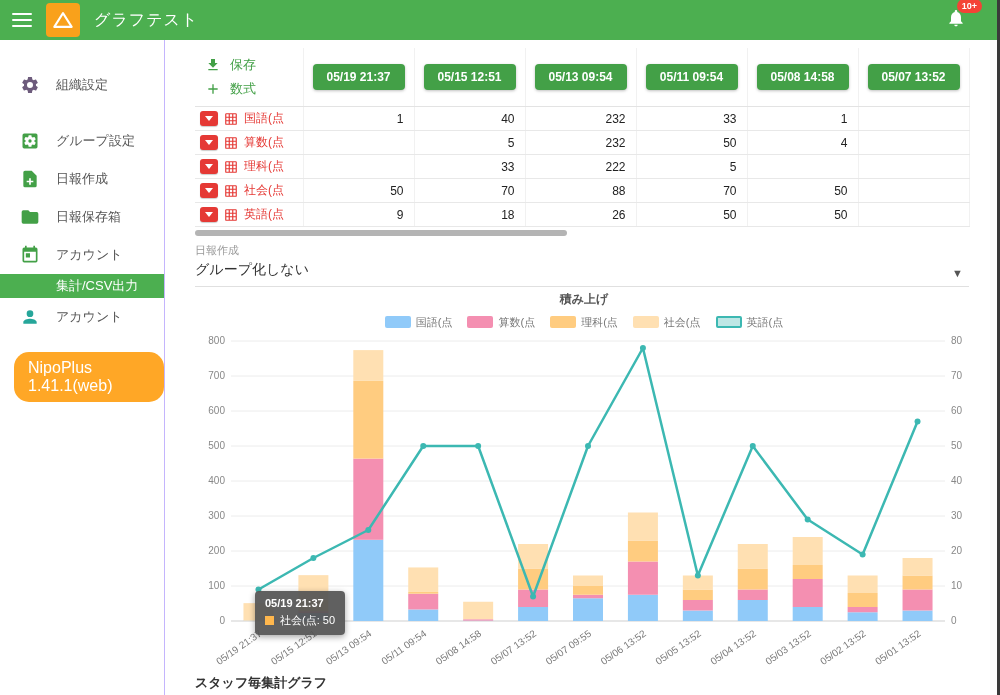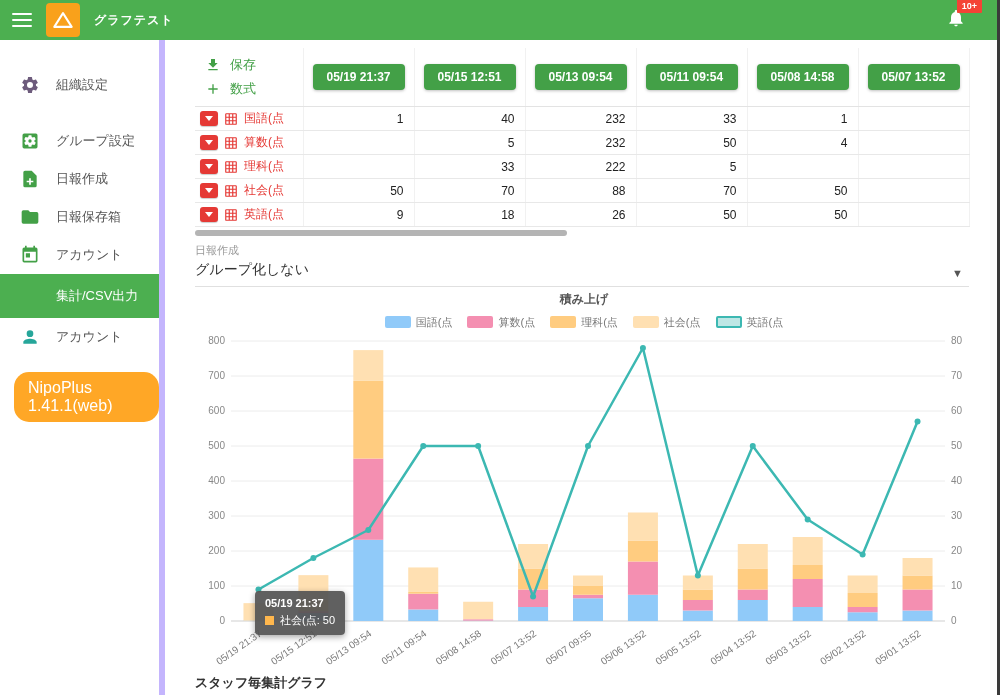--- a/index.html
+++ b/index.html
@@ -5,33 +5,33 @@
   * { margin:0; padding:0; box-sizing:border-box; }
   html,body { background:#fff; }
   body { font-family:"Liberation Sans","DejaVu Sans",sans-serif; }
   .app { position:relative; width:1000px; height:695px; overflow:hidden; background:#fff; }
 
   
   .appbar { height:40px; background:var(--green,#4caf50); display:flex; align-items:center; padding:0 12px; gap:14px; }
   .menu-icon { width:20px; height:14px; display:flex; flex-direction:column; justify-content:space-between; cursor:pointer; }
   .menu-icon span { display:block; height:2px; background:#fff; border-radius:1px; }
   .logo { width:34px; height:34px; background:var(--orange,#f9a11b); border-radius:4px; display:flex; align-items:center; justify-content:center; }
-  .appbar-title { color:#fff; font-size:12px; letter-spacing:1px;font-weight:bold; }
+  .appbar-title { color:#fff; font-size:16px; letter-spacing:1px; }
   .appbar-right { margin-left:auto; position:relative; margin-right:22px; }
   .bell-wrap { position:relative; cursor:pointer; }
-  .notif-badge { position:absolute; top:-9px; right:-16px; background:var(--badge-red,#f44336); color:#fff; font-size:9px; padding:2px 5px; border-radius:1px; font-weight:bold; }
+  .notif-badge { position:absolute; top:-9px; right:-16px; background:var(--badge-red,#f44336); color:#fff; font-size:9px; padding:2px 5px; border-radius:7px; font-weight:bold; }
 
   .body-row { display:flex; height:655px; }
 
   
-  .sidebar { width:165px; border-right:6px solid #c4b5fd; padding-top:26px; flex:none; }
+  .sidebar { width:165px; border-right:1px solid #c4b5fd; padding-top:26px; flex:none; }
   .side-item { height:38px; display:flex; align-items:center; gap:16px; padding-left:20px; font-size:13px; color:#555; cursor:pointer; }
   .side-item .sicon { width:20px; height:20px; flex:none; }
   .side-item.first { margin-bottom:18px; }
-  .side-item.active { background:var(--green,#4caf50); color:#fff; height:44px; padding-left:56px; }
+  .side-item.active { background:var(--green,#4caf50); color:#fff; height:24px; padding-left:56px; }
   .version-badge { display:inline-block; margin:16px 0 0 14px; background:var(--orange-badge,#ffa726); color:#fff; font-size:16px; padding:7px 14px; border-radius:15px; }
 
   
   .main { flex:1; padding:8px 0 0 30px; position:relative; overflow:hidden; }
 
   table.score { border-collapse:collapse; table-layout:fixed; width:774px; }
   table.score col.c0 { width:108px; }
   table.score col.cn { width:111px; }
   th.hdr { border-bottom:1px solid #e3e3e3; border-right:1px solid #f1f1f1; padding:5px 4px; vertical-align:middle; font-weight:normal; }
   .action-btn { display:flex; align-items:center; gap:9px; color:var(--green-dark,#43a047); font-size:13px; background:none; border:none; padding:3px 6px; cursor:pointer; }

